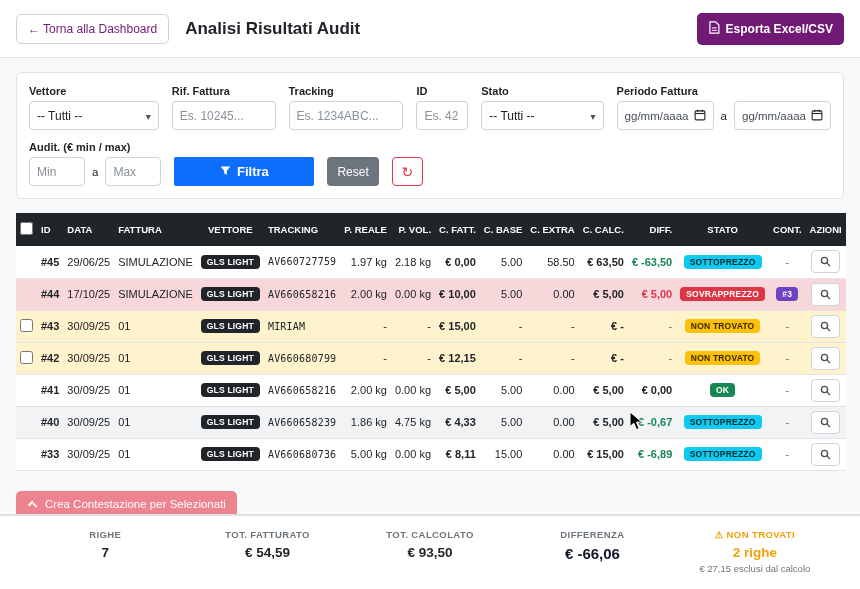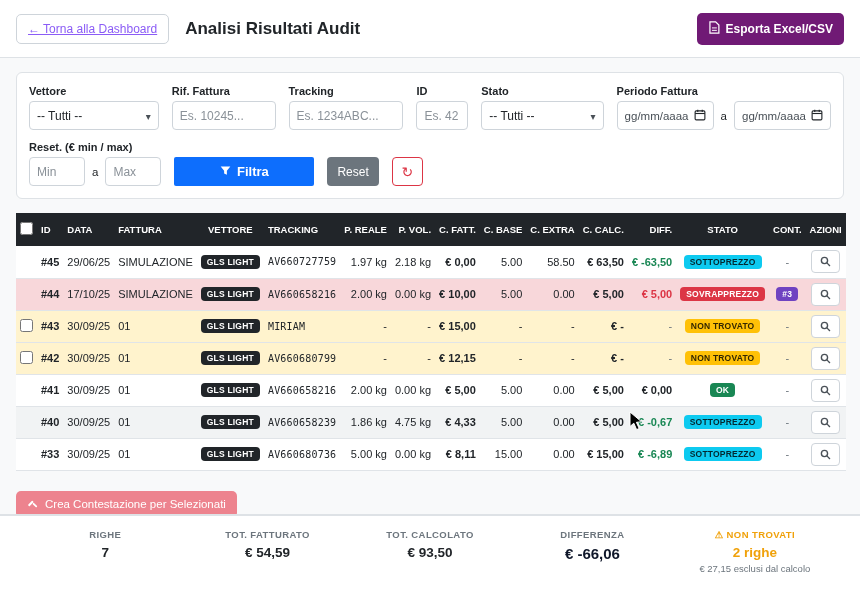--- a/index.html
+++ b/index.html
@@ -6,22 +6,22 @@
   html,body { width:860px; height:589px; }
   body {
     position:relative; overflow:hidden;
     background:#f8f9fa; color:#212529;
     font-family:"Liberation Sans", sans-serif;
   }
 
   
   .topbar { height:58px; display:flex; align-items:center; gap:16px;
     background:#fff; border-bottom:1px solid #dee2e6; padding:0 16px; }
-  .btn-back { font-size:12px; color:#8b5cf6; background:#fff; border:1px solid #ced4da;
-    border-radius:5px; padding:7px 11px; cursor:pointer; font-family:inherit;text-decoration:underline; }
+  .btn-back { font-size:12px; color:#701a75; background:#fff; border:1px solid #ced4da;
+    border-radius:5px; padding:7px 11px; cursor:pointer; font-family:inherit; }
   .title { font-size:17px; font-weight:bold; color:#212529; }
   .btn-export { margin-left:auto; display:inline-flex; align-items:center; gap:6px;
     background:#701a75; color:#fff; border:none; border-radius:5px; font-size:12px;
     font-weight:bold; padding:8px 11px; cursor:pointer; font-family:inherit; }
 
   
   .filters { margin:14px 16px; background:#fff; border:1px solid #dee2e6;
     border-radius:6px; padding:12px; }
   .f-row { display:flex; gap:13px; align-items:flex-end; }
   .f-row + .f-row { margin-top:11px; }
@@ -173,21 +173,21 @@
                   <line x1="11" y1="1" x2="11" y2="4"></line>
                 </svg>
             </span>
           </div>
         </div>
       </div>
     </div>
 
     <div class="f-row">
       <div class="f-group">
-        <label class="f-label">Reset. (€ min / max)</label>
+        <label class="f-label">Audit. (€ min / max)</label>
         <div class="minmax">
           <input class="f-input" placeholder="Min" style="">
           <span class="sep">a</span>
           <input class="f-input" placeholder="Max" style="">
         </div>
       </div>
       <button class="btn-filtra">
         <span>
           <svg width="11" height="11" viewBox="0 0 16 16" fill="#fff">
               <path d="M1 2h14L10 8.5V14l-4-1.8V8.5L1 2z"></path>

